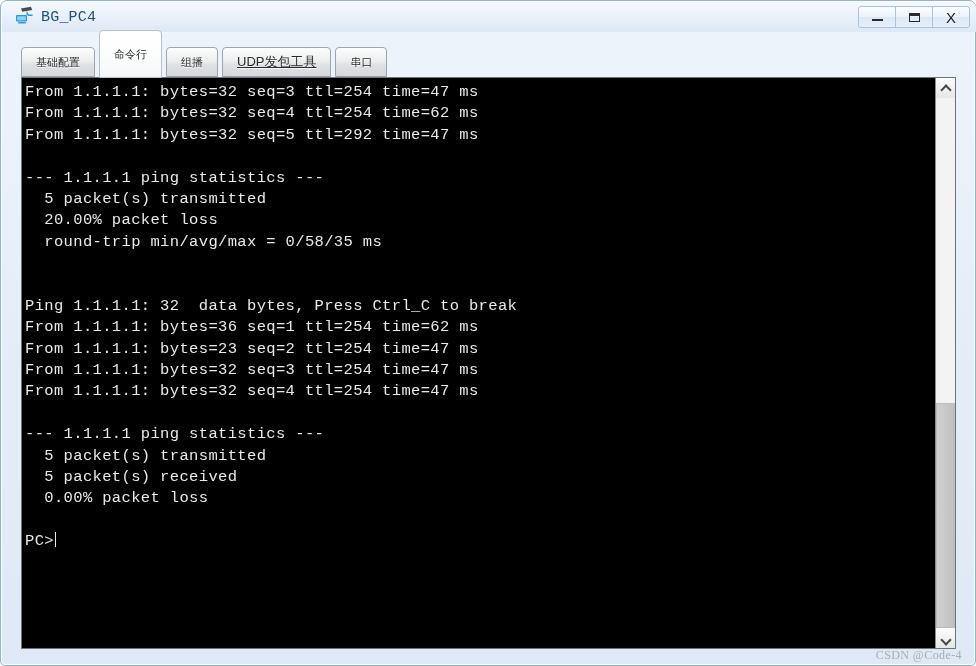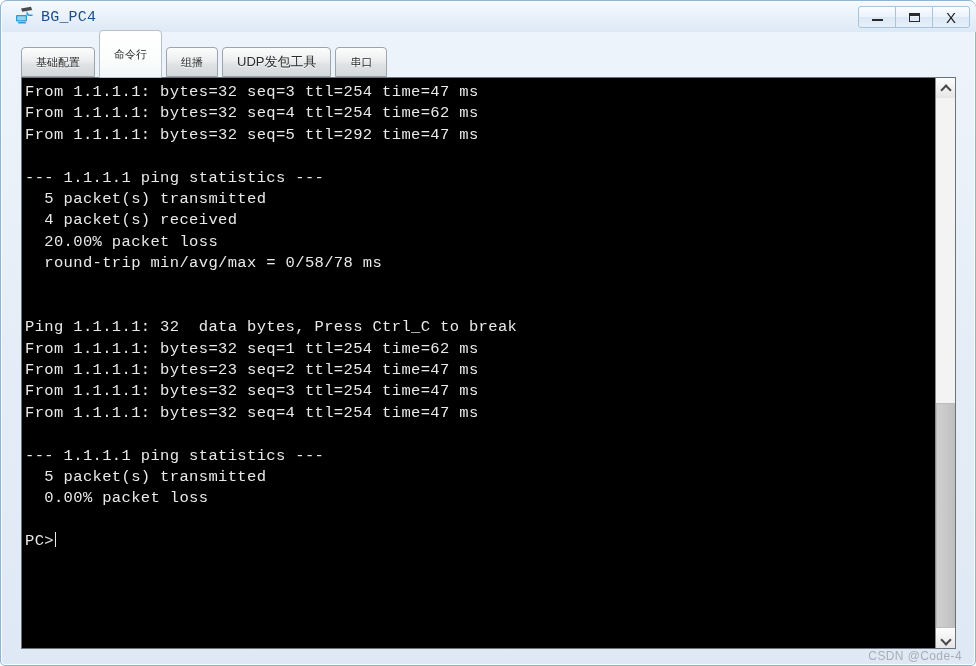--- a/index.html
+++ b/index.html
@@ -124,21 +124,21 @@
     margin-right: 4px;
     font-family: "Liberation Sans", sans-serif;
     font-size: 11px;
     color: #2a2a2a;
     background: linear-gradient(180deg, #fdfdfd 0%, #eceeef 45%, #dfe2e4 60%, #d3d8db 100%);
     border: 1px solid #9aa5ad;
     border-radius: 4px 4px 0 0;
     white-space: nowrap;
     text-shadow: 0 1px 0 rgba(255,255,255,0.9);
   }
-  .tab.small { font-size: 13px; }
+  .tab.small { font-size: 13px; text-decoration: underline; }
   .tab.active {
     background: linear-gradient(180deg, #ffffff 0%, #fcfdfd 55%, #f3f6f8 100%);
     border-color: #b7c0c7;
     color: #2a2a2a;
     height: 48px;
     margin-bottom: -1px;
   }
 
   
   #term-wrap {
@@ -230,21 +230,21 @@
     background: linear-gradient(90deg, #cfcfcf 0%, #c9c9c9 50%, #bfbfbf 100%);
     border: 1px solid #bdbdbd;
     box-sizing: border-box;
   }
 
   
   #watermark {
     position: absolute;
     right: 13px;
     bottom: 2px;
-    font-family: Liberation Sans, sans-serif;
+    font-family: Liberation Serif, serif;
     font-size: 12px;
     color: #a9adb3;
     letter-spacing: 0.4px;
     white-space: nowrap;
   }
 </style>
 </head>
 <body>
 
 <div id="window">
@@ -295,33 +295,33 @@
   </div>
 
   <div id="term-wrap">
     <div id="term">
         <div class="tline">From 1.1.1.1: bytes=32 seq=3 ttl=254 time=47 ms</div>
         <div class="tline">From 1.1.1.1: bytes=32 seq=4 ttl=254 time=62 ms</div>
         <div class="tline">From 1.1.1.1: bytes=32 seq=5 ttl=292 time=47 ms</div>
         <div class="tline blank"> </div>
         <div class="tline">--- 1.1.1.1 ping statistics ---</div>
         <div class="tline">  5 packet(s) transmitted</div>
-        <div class="tline">  4 packet(s) received</div>
         <div class="tline">  20.00% packet loss</div>
-        <div class="tline">  round-trip min/avg/max = 0/58/78 ms</div>
+        <div class="tline">  round-trip min/avg/max = 0/58/35 ms</div>
         <div class="tline blank"> </div>
         <div class="tline blank"> </div>
         <div class="tline">Ping 1.1.1.1: 32  data bytes, Press Ctrl_C to break</div>
-        <div class="tline">From 1.1.1.1: bytes=32 seq=1 ttl=254 time=62 ms</div>
+        <div class="tline">From 1.1.1.1: bytes=36 seq=1 ttl=254 time=62 ms</div>
         <div class="tline">From 1.1.1.1: bytes=23 seq=2 ttl=254 time=47 ms</div>
         <div class="tline">From 1.1.1.1: bytes=32 seq=3 ttl=254 time=47 ms</div>
         <div class="tline">From 1.1.1.1: bytes=32 seq=4 ttl=254 time=47 ms</div>
         <div class="tline blank"> </div>
         <div class="tline">--- 1.1.1.1 ping statistics ---</div>
         <div class="tline">  5 packet(s) transmitted</div>
+        <div class="tline">  5 packet(s) received</div>
         <div class="tline">  0.00% packet loss</div>
         <div class="tline blank"> </div>
         <div class="tline"><span>PC&gt;</span><span class="cursor"></span></div>
       </div>
 
     <div id="scrollbar">
       <div class="sb-btn up">
         <span class="chev up"></span>
       </div>
       <div id="sb-track">

